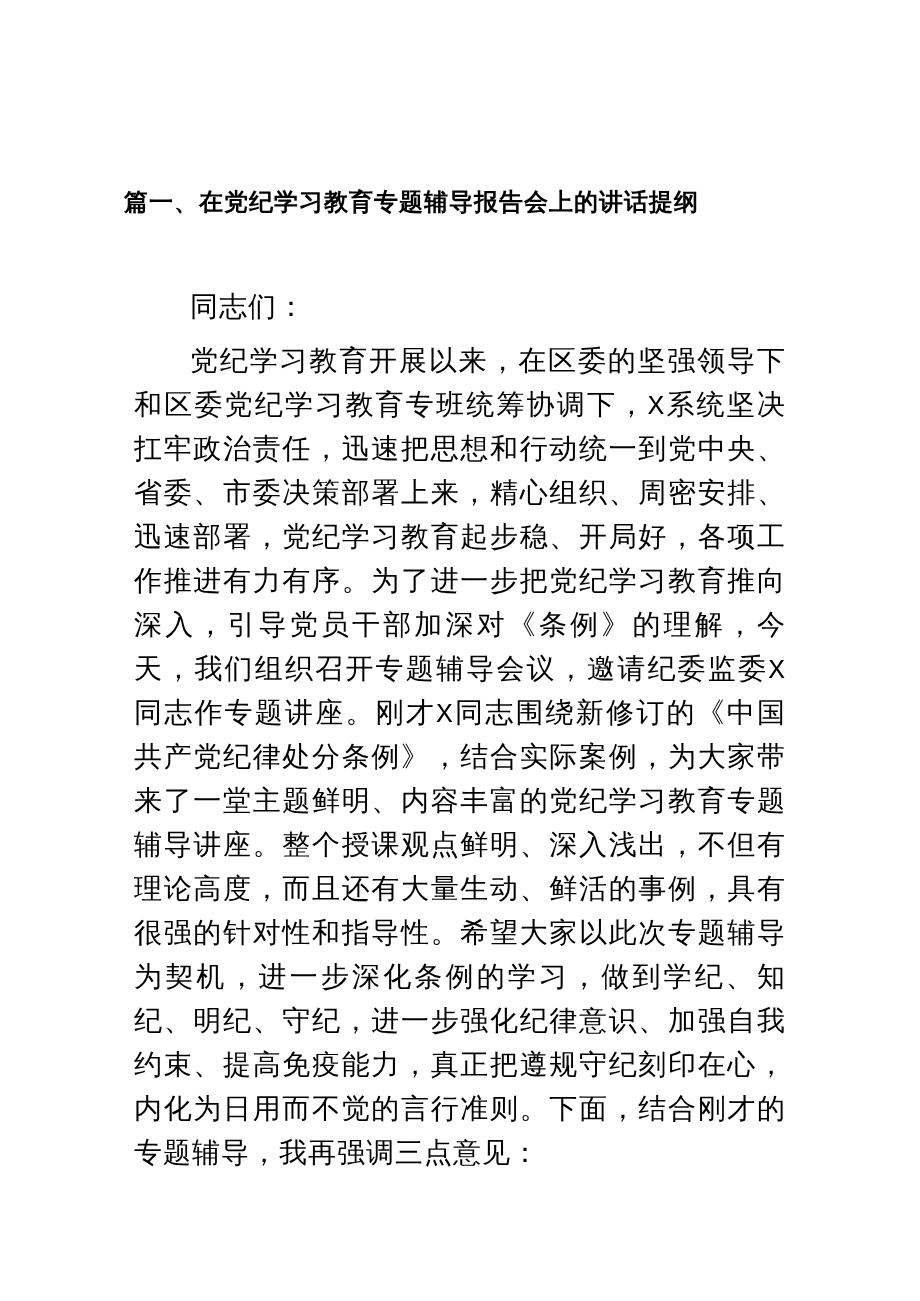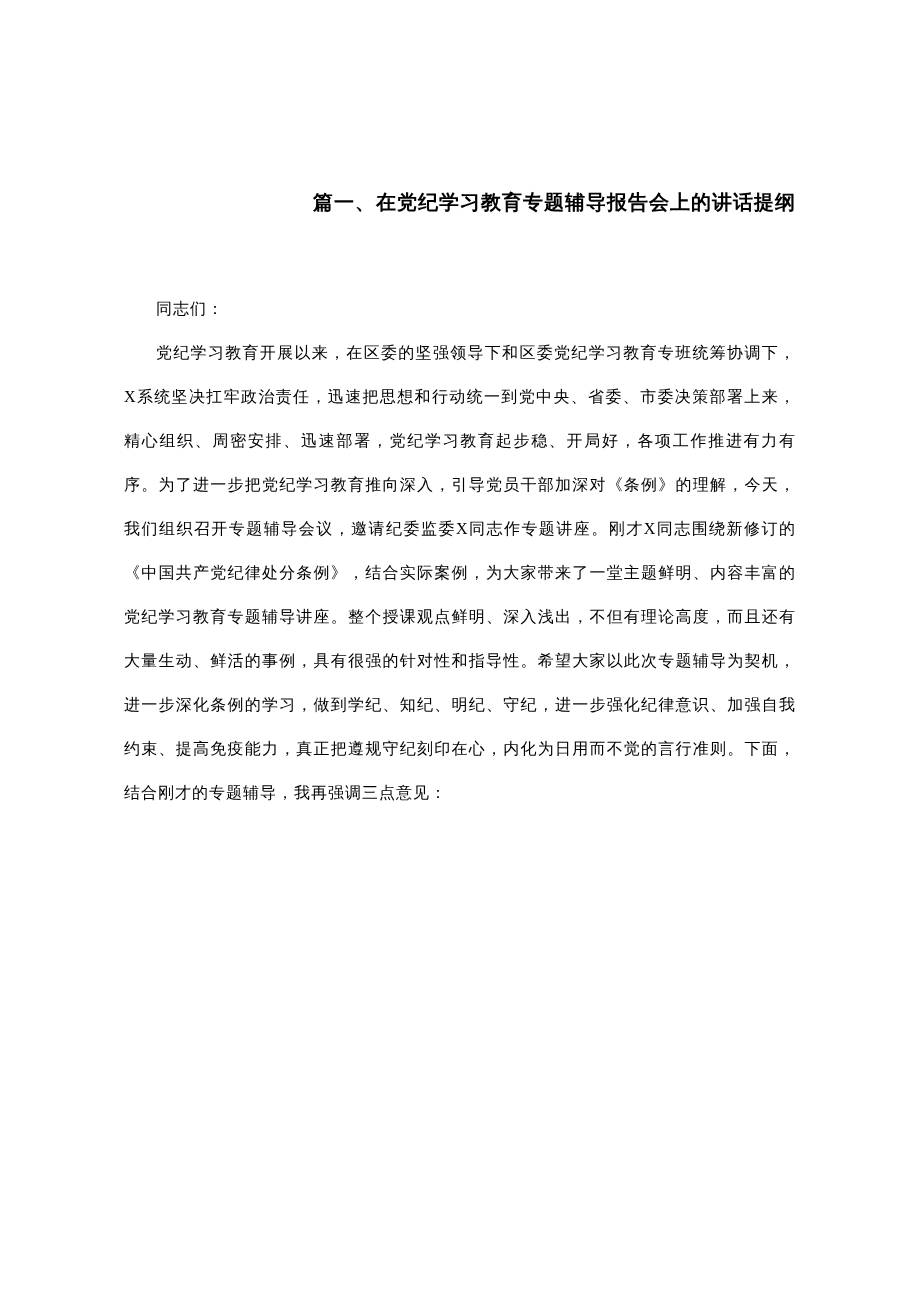--- a/index.html
+++ b/index.html
@@ -16,37 +16,38 @@
     position: relative;
     width: 920px;
     height: 1301px;
     box-sizing: border-box;
     background: #ffffff;
     padding: 185px 124px 0 124px;
     overflow: hidden;
   }
   .doc-title {
     margin: 0;
-    font-size: 20px;
+    font-size: 24px;
     font-weight: bold;
     line-height: 34px;
-    text-align: right;
+    text-align: left;
     letter-spacing: 1px;
   }
   .doc-body {
     margin-top: 68px;
   }
   .doc-paragraph {
-    margin: 0;
-    font-size: 16px;
+    margin: 10px;
+    font-size: 28px;
     line-height: 44px;
     text-align: justify;
     text-indent: 2em;
     letter-spacing: 1px;
     word-break: break-all;
+    font-family: Liberation Mono, monospace;
   }
 </style>
 </head>
 <body>
 
 <div class="page">
   <h1 class="doc-title">篇一、在党纪学习教育专题辅导报告会上的讲话提纲</h1>
 
   <div class="doc-body">
     <p class="doc-paragraph">同志们：</p>

